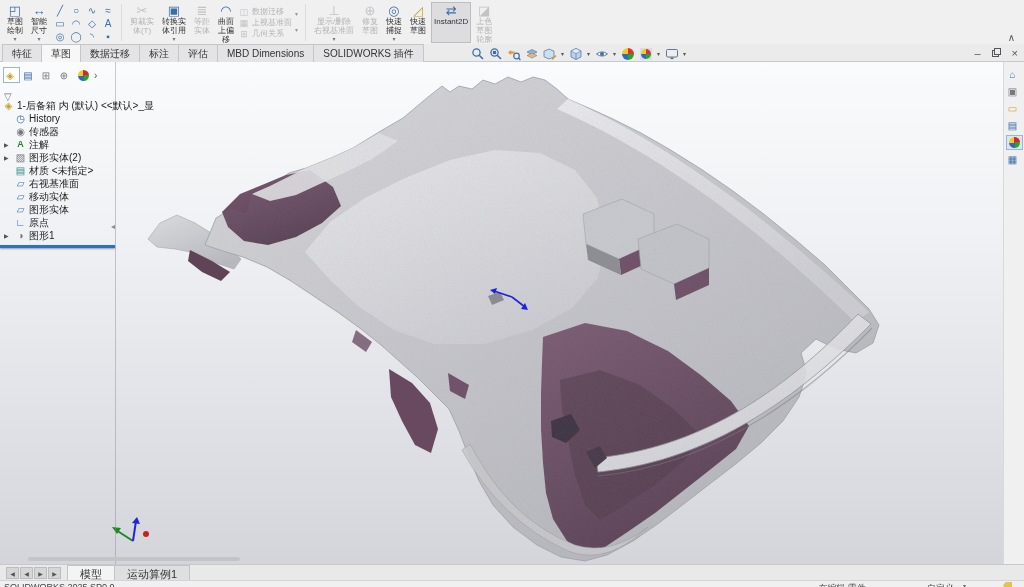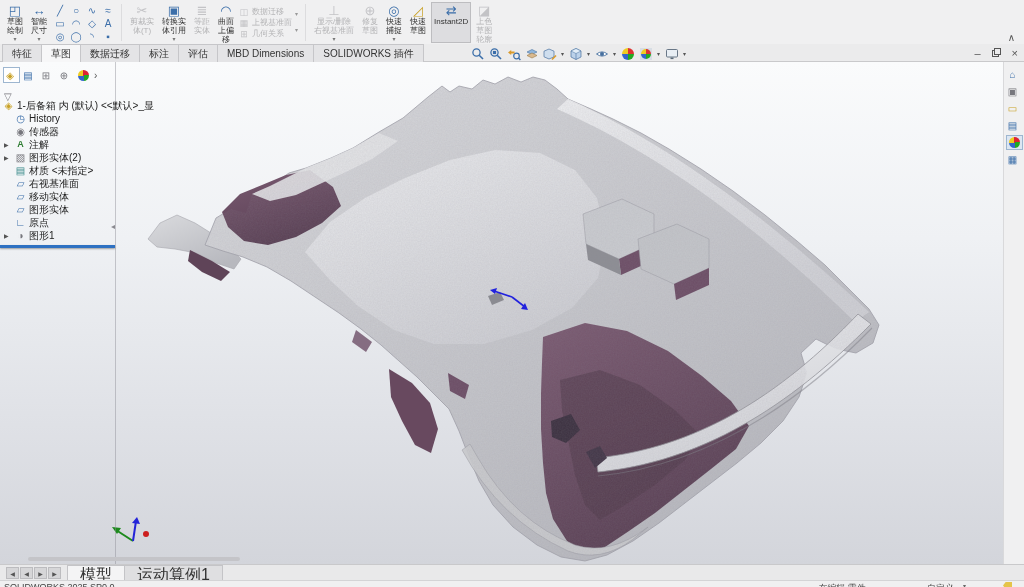--- a/index.html
+++ b/index.html
@@ -80,21 +80,21 @@
     border:1px solid transparent; font-size:11px; }
   .tp.active { background:#dce6f2; border-color:#9db6d0; }
   .tp .g { line-height:12px; }
 
   
   .bottombar { position:absolute; top:564px; left:0; width:1024px; height:16px;
     background:#e9e9ea; border-top:1px solid #c9c9cb; display:flex; align-items:flex-end; }
   .navbtns { display:flex; gap:1px; margin:0 6px 1px 6px; }
   .nav { width:13px; height:12px; background:#d6d6d8; border:1px solid #bcbcbf;
     font-size:6px; color:#555; display:flex; align-items:center; justify-content:center; }
-  .btab { padding:2px 12px 0; font-size:16px; line-height:13px; color:#333; height:15px;
+  .btab { padding:2px 12px 0; font-size:11px; line-height:13px; color:#333; height:15px;
     border:1px solid #c4c4c7; border-bottom:none; background:#dfdfe1; margin-right:-1px;text-align:center; }
   .btab.active { background:#f4f4f5; }
   .statusbar { position:absolute; top:580px; left:0; width:1024px; height:7px;
     background:#f0f0f1; border-top:1px solid #d4d4d6; font-size:9px; color:#444; overflow:hidden; }
   .statusbar .sl { position:absolute; left:4px; top:1px; }
   .statusbar .sm { position:absolute; right:158px; top:1px; }
   .statusbar .su { position:absolute; right:70px; top:1px; }
   .statusbar .sdd { position:absolute; right:58px; top:1px; font-size:6px; color:#666; }
   .tagicon { position:absolute; right:12px; top:1px; width:9px; height:7px; background:#e5c44a;
     clip-path:polygon(0 50%,30% 0,100% 0,100% 100%,30% 100%); }

